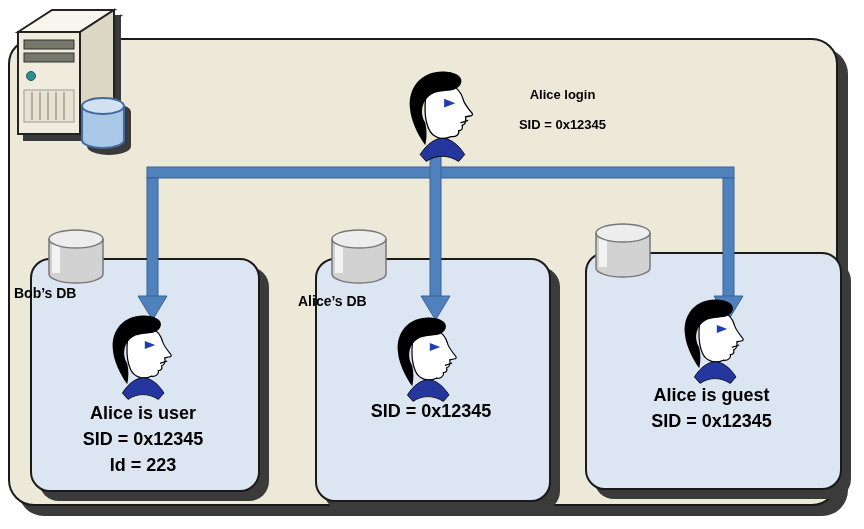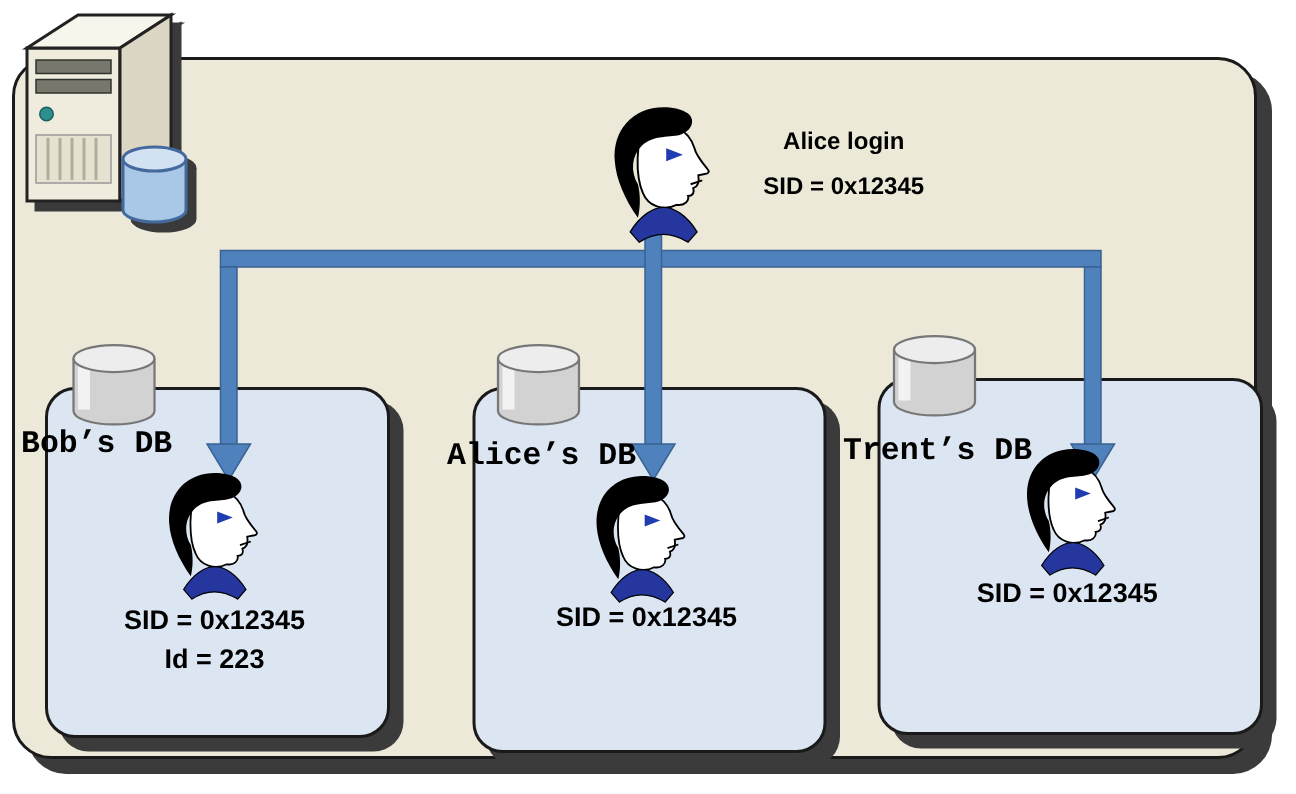--- a/index.html
+++ b/index.html
@@ -6,23 +6,23 @@
   .stage{position:relative;width:864px;height:529px;background:#ffffff;overflow:hidden;
          font-family:"Liberation Sans",sans-serif;font-weight:bold;color:#000;}
   .abs{position:absolute;}
   .main-box{left:8px;top:38px;width:826px;height:464px;background:#ECE9D8;
             border:2px solid #1a1a1a;border-radius:26px;box-shadow:10px 10px 0 #3B3B3B;z-index:0;}
   .db-box{background:#DCE6F2;border:2px solid #1a1a1a;border-radius:20px;
           box-shadow:9px 9px 0 #3B3B3B;z-index:1;}
   .icon{z-index:4;}
   .arrows{left:0;top:0;z-index:3;pointer-events:none;}
   .cyl{z-index:2;}
-  .db-label{font-size:21px;z-index:4;white-space:nowrap;font-family:Liberation Mono, monospace;}
+  .db-label{font-size:14px;z-index:4;white-space:nowrap;}
   .db-lines{text-align:center;font-size:18px;line-height:26px;z-index:4;}
-  .login-text{text-align:center;font-size:16px;line-height:30px;z-index:4;white-space:nowrap;}
+  .login-text{text-align:center;font-size:13px;line-height:30px;z-index:4;white-space:nowrap;}
   .server-icon{filter:drop-shadow(6px 6px 0 #3A3A3A);z-index:2;}
 </style>
 </head>
 <body>
 
 <div class="stage">
 
   <svg width="0" height="0" style="position:absolute" aria-hidden="true">
     <defs>
       <g id="person-glyph">
@@ -77,41 +77,42 @@
 
   <div class="abs db-box" style="left:30px;top:258px;width:226px;height:230px"></div>
   <svg class="abs cyl" style="left:45px;top:228px" width="62" height="58" viewBox="0 0 62 58">
       <use href="#cyl-glyph"></use>
     </svg>
   <div class="abs db-label" style="left:14px;top:285px">Bob’s DB</div>
   <svg class="abs icon" style="left:100px;top:312px" width="80" height="90" viewBox="0 0 100 112">
       <use href="#person-glyph"></use>
     </svg>
   <div class="abs db-lines" style="left:30px;top:400px;width:226px">
+    <div>Alice is user</div>
     <div>SID = 0x12345</div>
     <div>Id = 223</div>
   </div>
 
   <div class="abs db-box" style="left:315px;top:258px;width:232px;height:240px"></div>
   <svg class="abs cyl" style="left:328px;top:228px" width="62" height="58" viewBox="0 0 62 58">
       <use href="#cyl-glyph"></use>
     </svg>
   <div class="abs db-label" style="left:298px;top:293px">Alice’s DB</div>
   <svg class="abs icon" style="left:385px;top:314px" width="80" height="90" viewBox="0 0 100 112">
       <use href="#person-glyph"></use>
     </svg>
   <div class="abs db-lines" style="left:315px;top:398px;width:232px">
     <div>SID = 0x12345</div>
   </div>
 
   <div class="abs db-box" style="left:585px;top:252px;width:253px;height:234px"></div>
   <svg class="abs cyl" style="left:592px;top:222px" width="62" height="58" viewBox="0 0 62 58">
       <use href="#cyl-glyph"></use>
     </svg>
-  <div class="abs db-label" style="left:562px;top:290px">Trent’s DB</div>
   <svg class="abs icon" style="left:672px;top:296px" width="80" height="90" viewBox="0 0 100 112">
       <use href="#person-glyph"></use>
     </svg>
   <div class="abs db-lines" style="left:585px;top:382px;width:253px">
+    <div>Alice is guest</div>
     <div>SID = 0x12345</div>
   </div>
 
 </div>
 
 </body></html>

